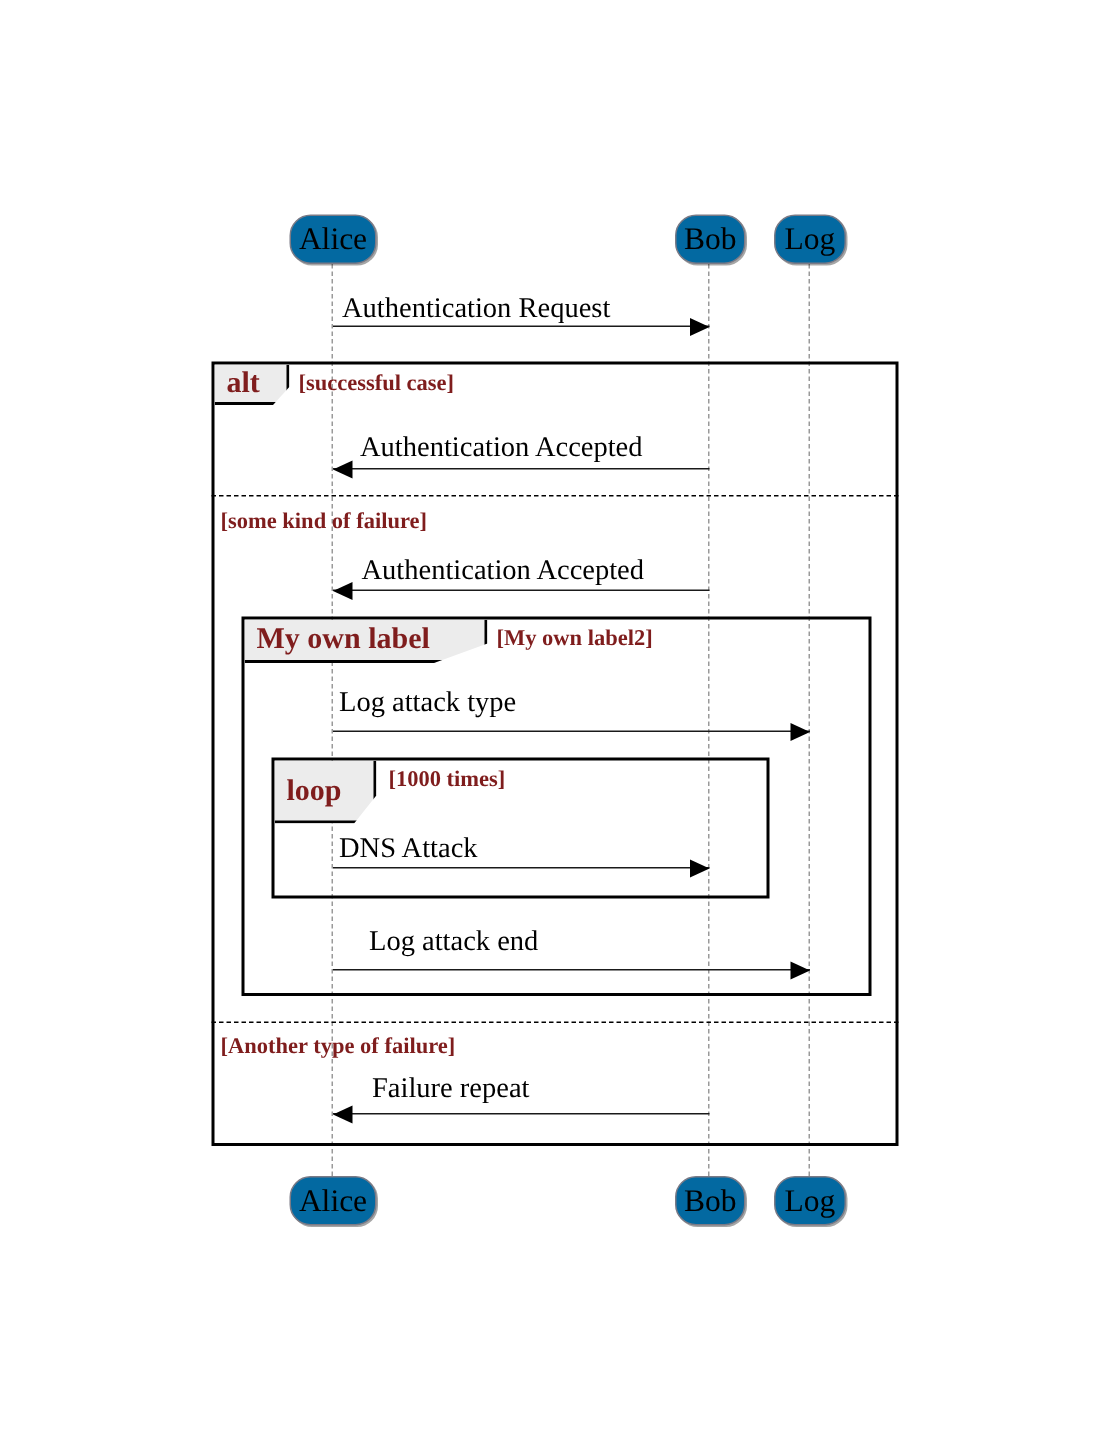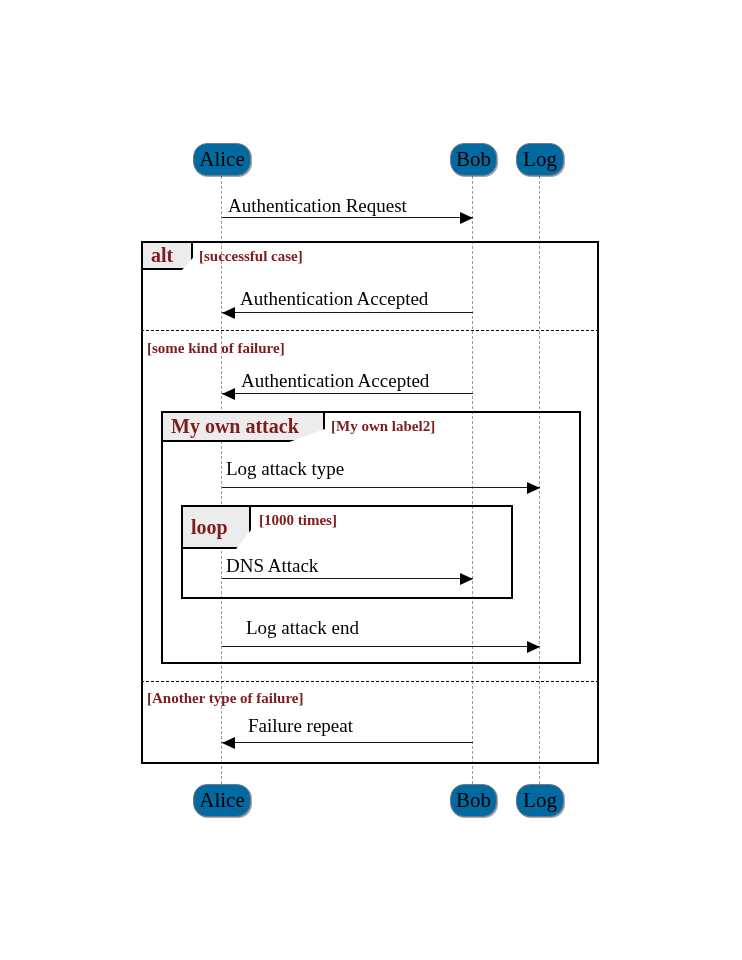--- a/index.html
+++ b/index.html
@@ -112,21 +112,21 @@
     <div class="lifeline" style="left: 472.3px; top: 176px; height: 608px;"></div>
     <div class="lifeline" style="left: 539.3px; top: 176px; height: 608px;"></div>
     <div class="frame" style="left: 141px; top: 241px; width: 458px; height: 523px;"></div>
     <div class="frame-tag" style="left: 143px; top: 243px; width: 50px; height: 27px;">alt</div>
     <div class="frame-condition" style="left: 199px; top: 248px;">[successful case]</div>
     <div class="frame-condition" style="left: 147px; top: 340px; text-align: right;">[some kind of failure]</div>
     <div class="frame-condition" style="left: 147px; top: 690px;">[Another type of failure]</div>
     <div class="separator" style="left: 141px; top: 330px; width: 458px;"></div>
     <div class="separator" style="left: 141px; top: 681px; width: 458px;"></div>
     <div class="frame" style="left: 161px; top: 411px; width: 420px; height: 253px;"></div>
-    <div class="frame-tag" style="left: 163px; top: 413px; width: 162px; height: 29px;">My own attack</div>
+    <div class="frame-tag" style="left: 163px; top: 413px; width: 162px; height: 29px;">My own label</div>
     <div class="frame-condition" style="left: 331px; top: 418px;">[My own label2]</div>
     <div class="frame" style="left: 181px; top: 505px; width: 332px; height: 94px;"></div>
     <div class="frame-tag" style="left: 183px; top: 507px; width: 68px; height: 42px;">loop</div>
     <div class="frame-condition" style="left: 259px; top: 512px;">[1000 times]</div>
     <div class="msg-line" style="left: 222px; top: 217px; width: 251px;"></div>
     <div class="arrow-head right" style="left: 460px; top: 211.5px;"></div>
     <div class="msg-label" style="left: 228px; top: 196px; text-align: right;">Authentication Request</div>
     <div class="msg-line" style="left: 222px; top: 312px; width: 251px;"></div>
     <div class="arrow-head left" style="left: 222px; top: 306.5px;"></div>
     <div class="msg-label" style="left: 240px; top: 289px; text-align: right;">Authentication Accepted</div>

